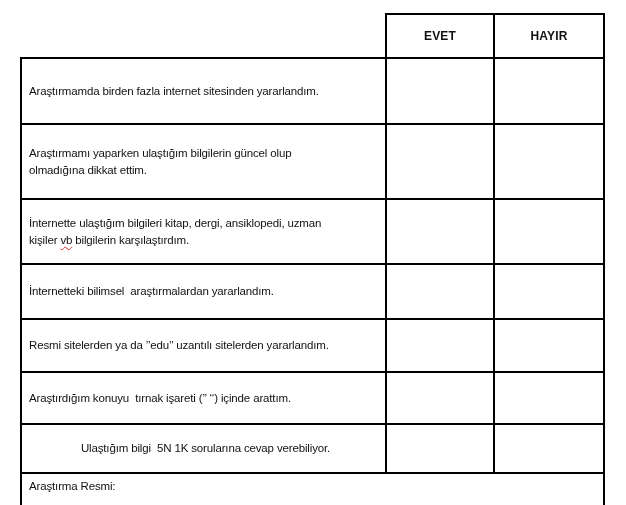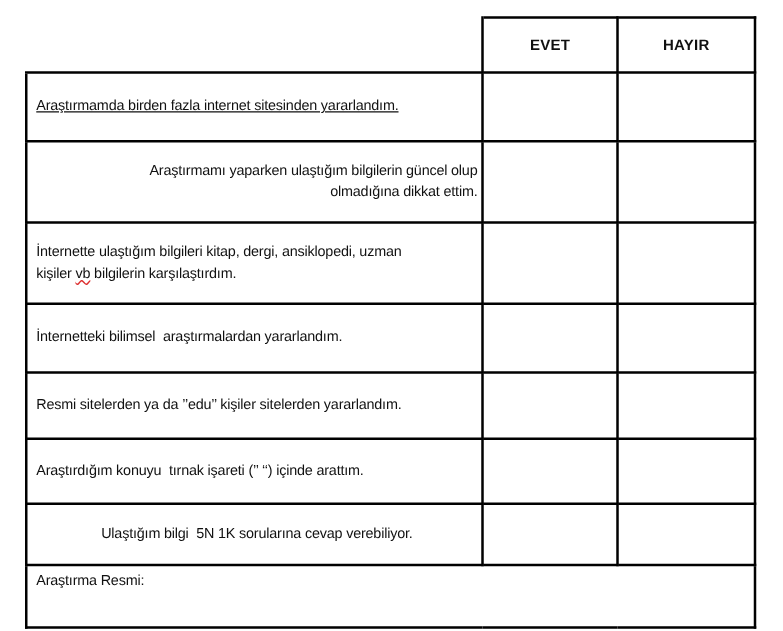--- a/index.html
+++ b/index.html
@@ -30,22 +30,22 @@
   td {
     border: 2px solid #000000;
     padding: 12px;
   }
   
   td.ghost {
     border-top: 0;
     border-left: 0;
   }
   tr.r-header { height: 44px; }
-  tr.r-1 { height: 55px; text-decoration: underline; }
-  tr.r-2 { height: 65px; text-align: right; }
+  tr.r-1 { height: 66px; }
+  tr.r-2 { height: 75px; }
   tr.r-3 { height: 65px; margin-left: 16px; }
   tr.r-4 { height: 55px; }
   tr.r-5 { height: 53px; }
   tr.r-6 { height: 52px; }
   tr.r-7 { height: 49px; text-align: center; }
   tr.r-footer { height: 50px; }
 
   td.hdr {
     text-align: center;
     vertical-align: middle;
@@ -117,21 +117,21 @@
       <td class="ans"></td>
     </tr>
 
     <tr class="r-4">
       <td class="stmt">İnternetteki bilimsel  araştırmalardan yararlandım.</td>
       <td class="ans"></td>
       <td class="ans"></td>
     </tr>
 
     <tr class="r-5">
-      <td class="stmt">Resmi sitelerden ya da ’’edu’’ kişiler sitelerden yararlandım.</td>
+      <td class="stmt">Resmi sitelerden ya da ’’edu’’ uzantılı sitelerden yararlandım.</td>
       <td class="ans"></td>
       <td class="ans"></td>
     </tr>
 
     <tr class="r-6">
       <td class="stmt">Araştırdığım konuyu  tırnak işareti (’’ ‘‘) içinde arattım.</td>
       <td class="ans"></td>
       <td class="ans"></td>
     </tr>
 

